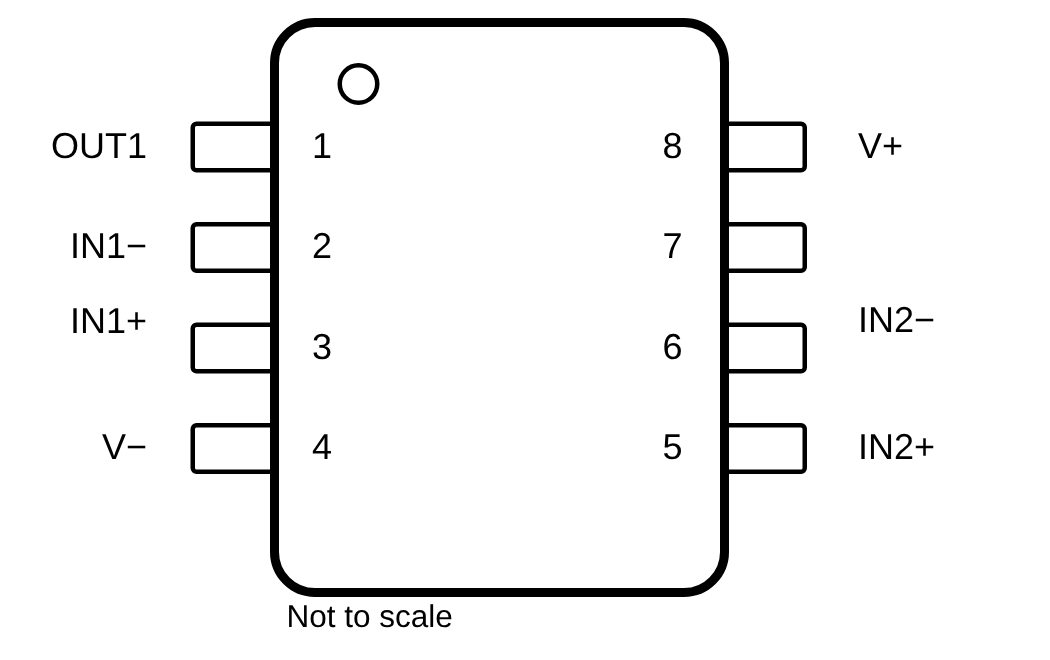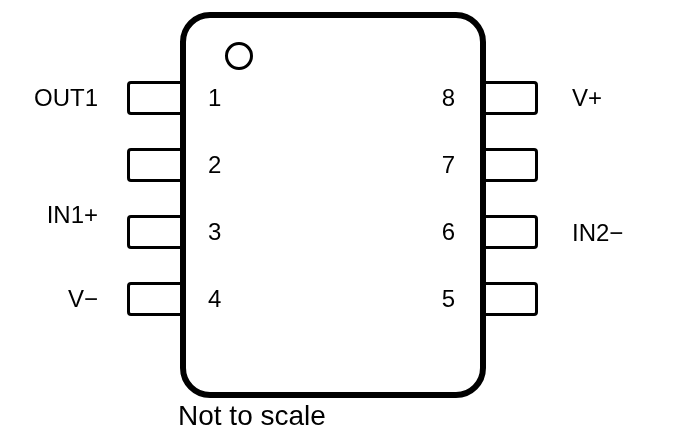--- a/index.html
+++ b/index.html
@@ -55,23 +55,23 @@
     font-size: 24px;
     white-space: nowrap;
     z-index: 3;
   }
   .pin-label.left  { left: 0;     width: 98px; text-align: right; }
   .pin-label.right { left: 572px; text-align: left; }
   .pin-num.left    { left: 208px; text-align: left; }
   .pin-num.right   { left: 420px; width: 35px; text-align: right; }
   .footnote {
     position: absolute;
-    left: 178px;
+    left: 191px;
     top: 400px;
-    font-size: 28px;
+    font-size: 21px;
     white-space: nowrap;
     z-index: 3;
   }
 </style>
 </head>
 <body>
 
 <div class="canvas">
 
   <div class="pin-box left" style="top:81px"></div>
@@ -81,31 +81,33 @@
 
   <div class="pin-box right" style="top:81px"></div>
   <div class="pin-box right" style="top:148px"></div>
   <div class="pin-box right" style="top:215px"></div>
   <div class="pin-box right" style="top:282px"></div>
 
   <div class="ic-body"></div>
   <div class="pin1-indicator"></div>
 
   <div class="txt pin-label left" style="top:81px">OUT1</div>
+  <div class="txt pin-label left" style="top:148px">IN1−</div>
   <div class="txt pin-label left" style="top:198px">IN1+</div>
   <div class="txt pin-label left" style="top:282px">V−</div>
 
   <div class="txt pin-num left" style="top:81px">1</div>
   <div class="txt pin-num left" style="top:148px">2</div>
   <div class="txt pin-num left" style="top:215px">3</div>
   <div class="txt pin-num left" style="top:282px">4</div>
 
   <div class="txt pin-num right" style="top:81px">8</div>
   <div class="txt pin-num right" style="top:148px">7</div>
   <div class="txt pin-num right" style="top:215px">6</div>
   <div class="txt pin-num right" style="top:282px">5</div>
 
   <div class="txt pin-label right" style="top:81px">V+</div>
-  <div class="txt pin-label right" style="top:216px">IN2−</div>
+  <div class="txt pin-label right" style="top:197px">IN2−</div>
+  <div class="txt pin-label right" style="top:282px">IN2+</div>
 
   <div class="footnote">Not to scale</div>
 
 </div>
 
 </body></html>

